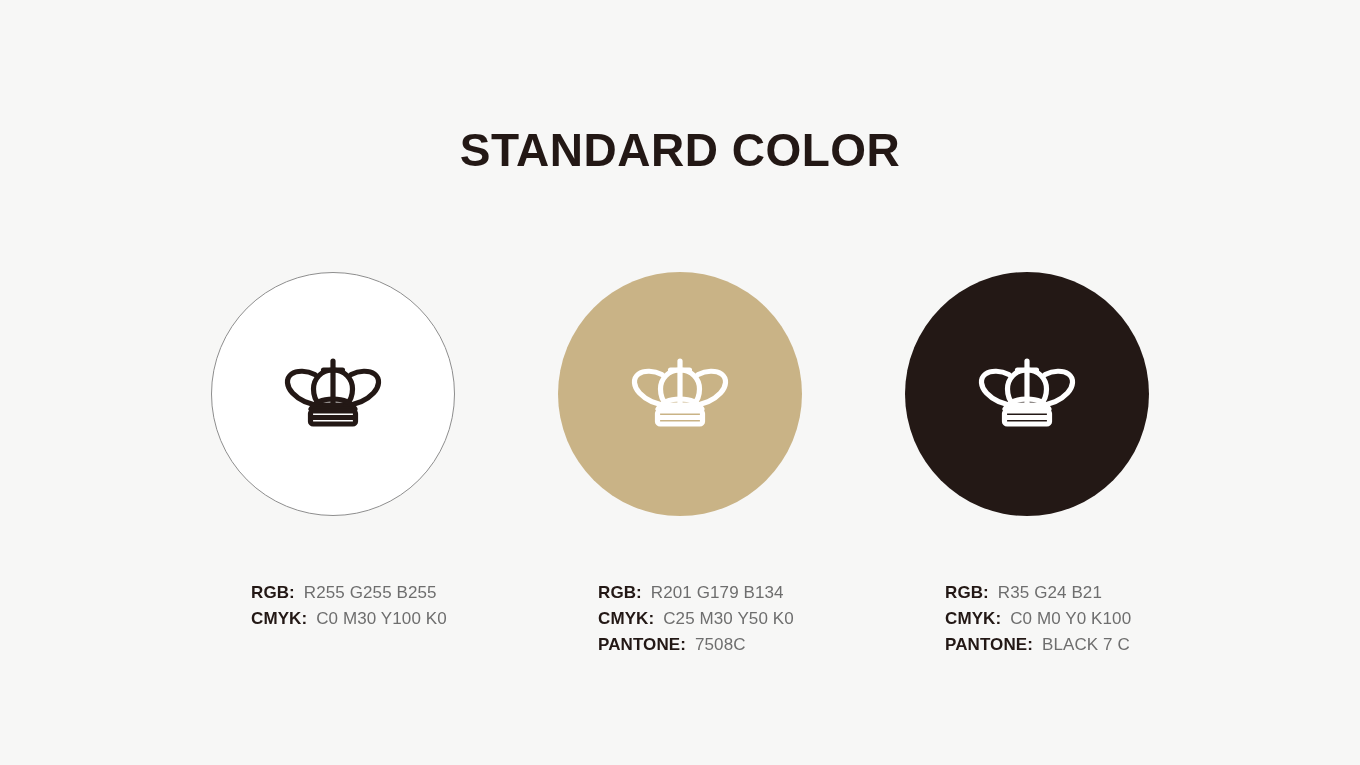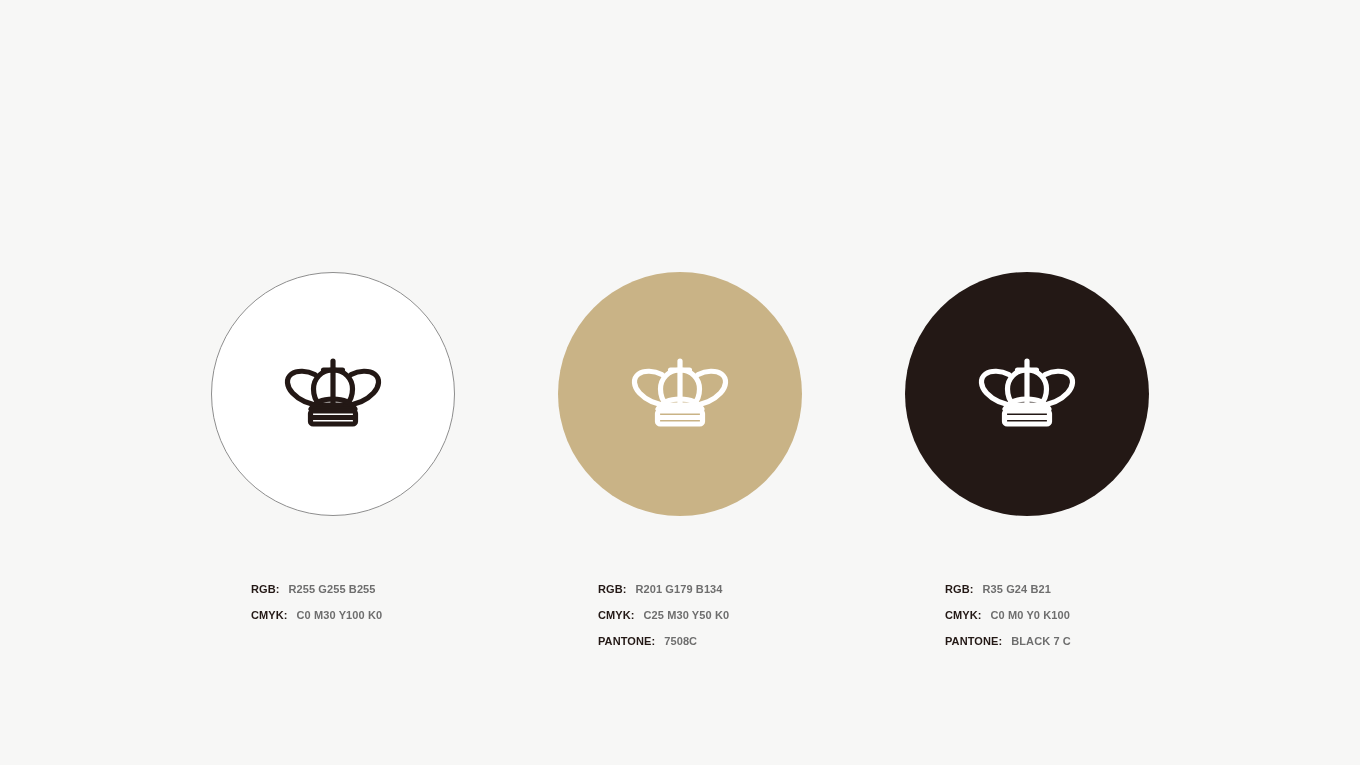--- a/index.html
+++ b/index.html
@@ -92,40 +92,40 @@
     left: 50%;
     margin-left: -170px;
     width: 340px;
     padding-left: 88px;
     box-sizing: border-box;
   }
   .spec-row {
     display: flex;
     align-items: baseline;
     height: 26px;
-    font-size: 11px;
+    font-size: 17px;
     white-space: nowrap;
   }
   .spec-label {
     font-weight: bold;
     color: #231815;
     letter-spacing: 0.1px;
   }
   .spec-value {
     color: #6e6e6e;
     margin-left: 9px;
     letter-spacing: 0.1px;
-    font-weight: bold;
   }
 </style>
 </head>
 <body>
 
 <div class="page">
 
+  <div class="page-title">STANDARD COLOR</div>
 
   <div class="swatches">
 
     <div class="swatch swatch-1">
       <div class="circle-wrap">
         <div class="circle white">
           <svg class="crown-icon" viewBox="0 0 104 76">
             <g fill="none" stroke="#231815" stroke-width="5.2" stroke-linejoin="round" stroke-linecap="round">
               <path d="M52 4 L52 46"></path>
               <path d="M42.5 13 L61.5 13"></path>

